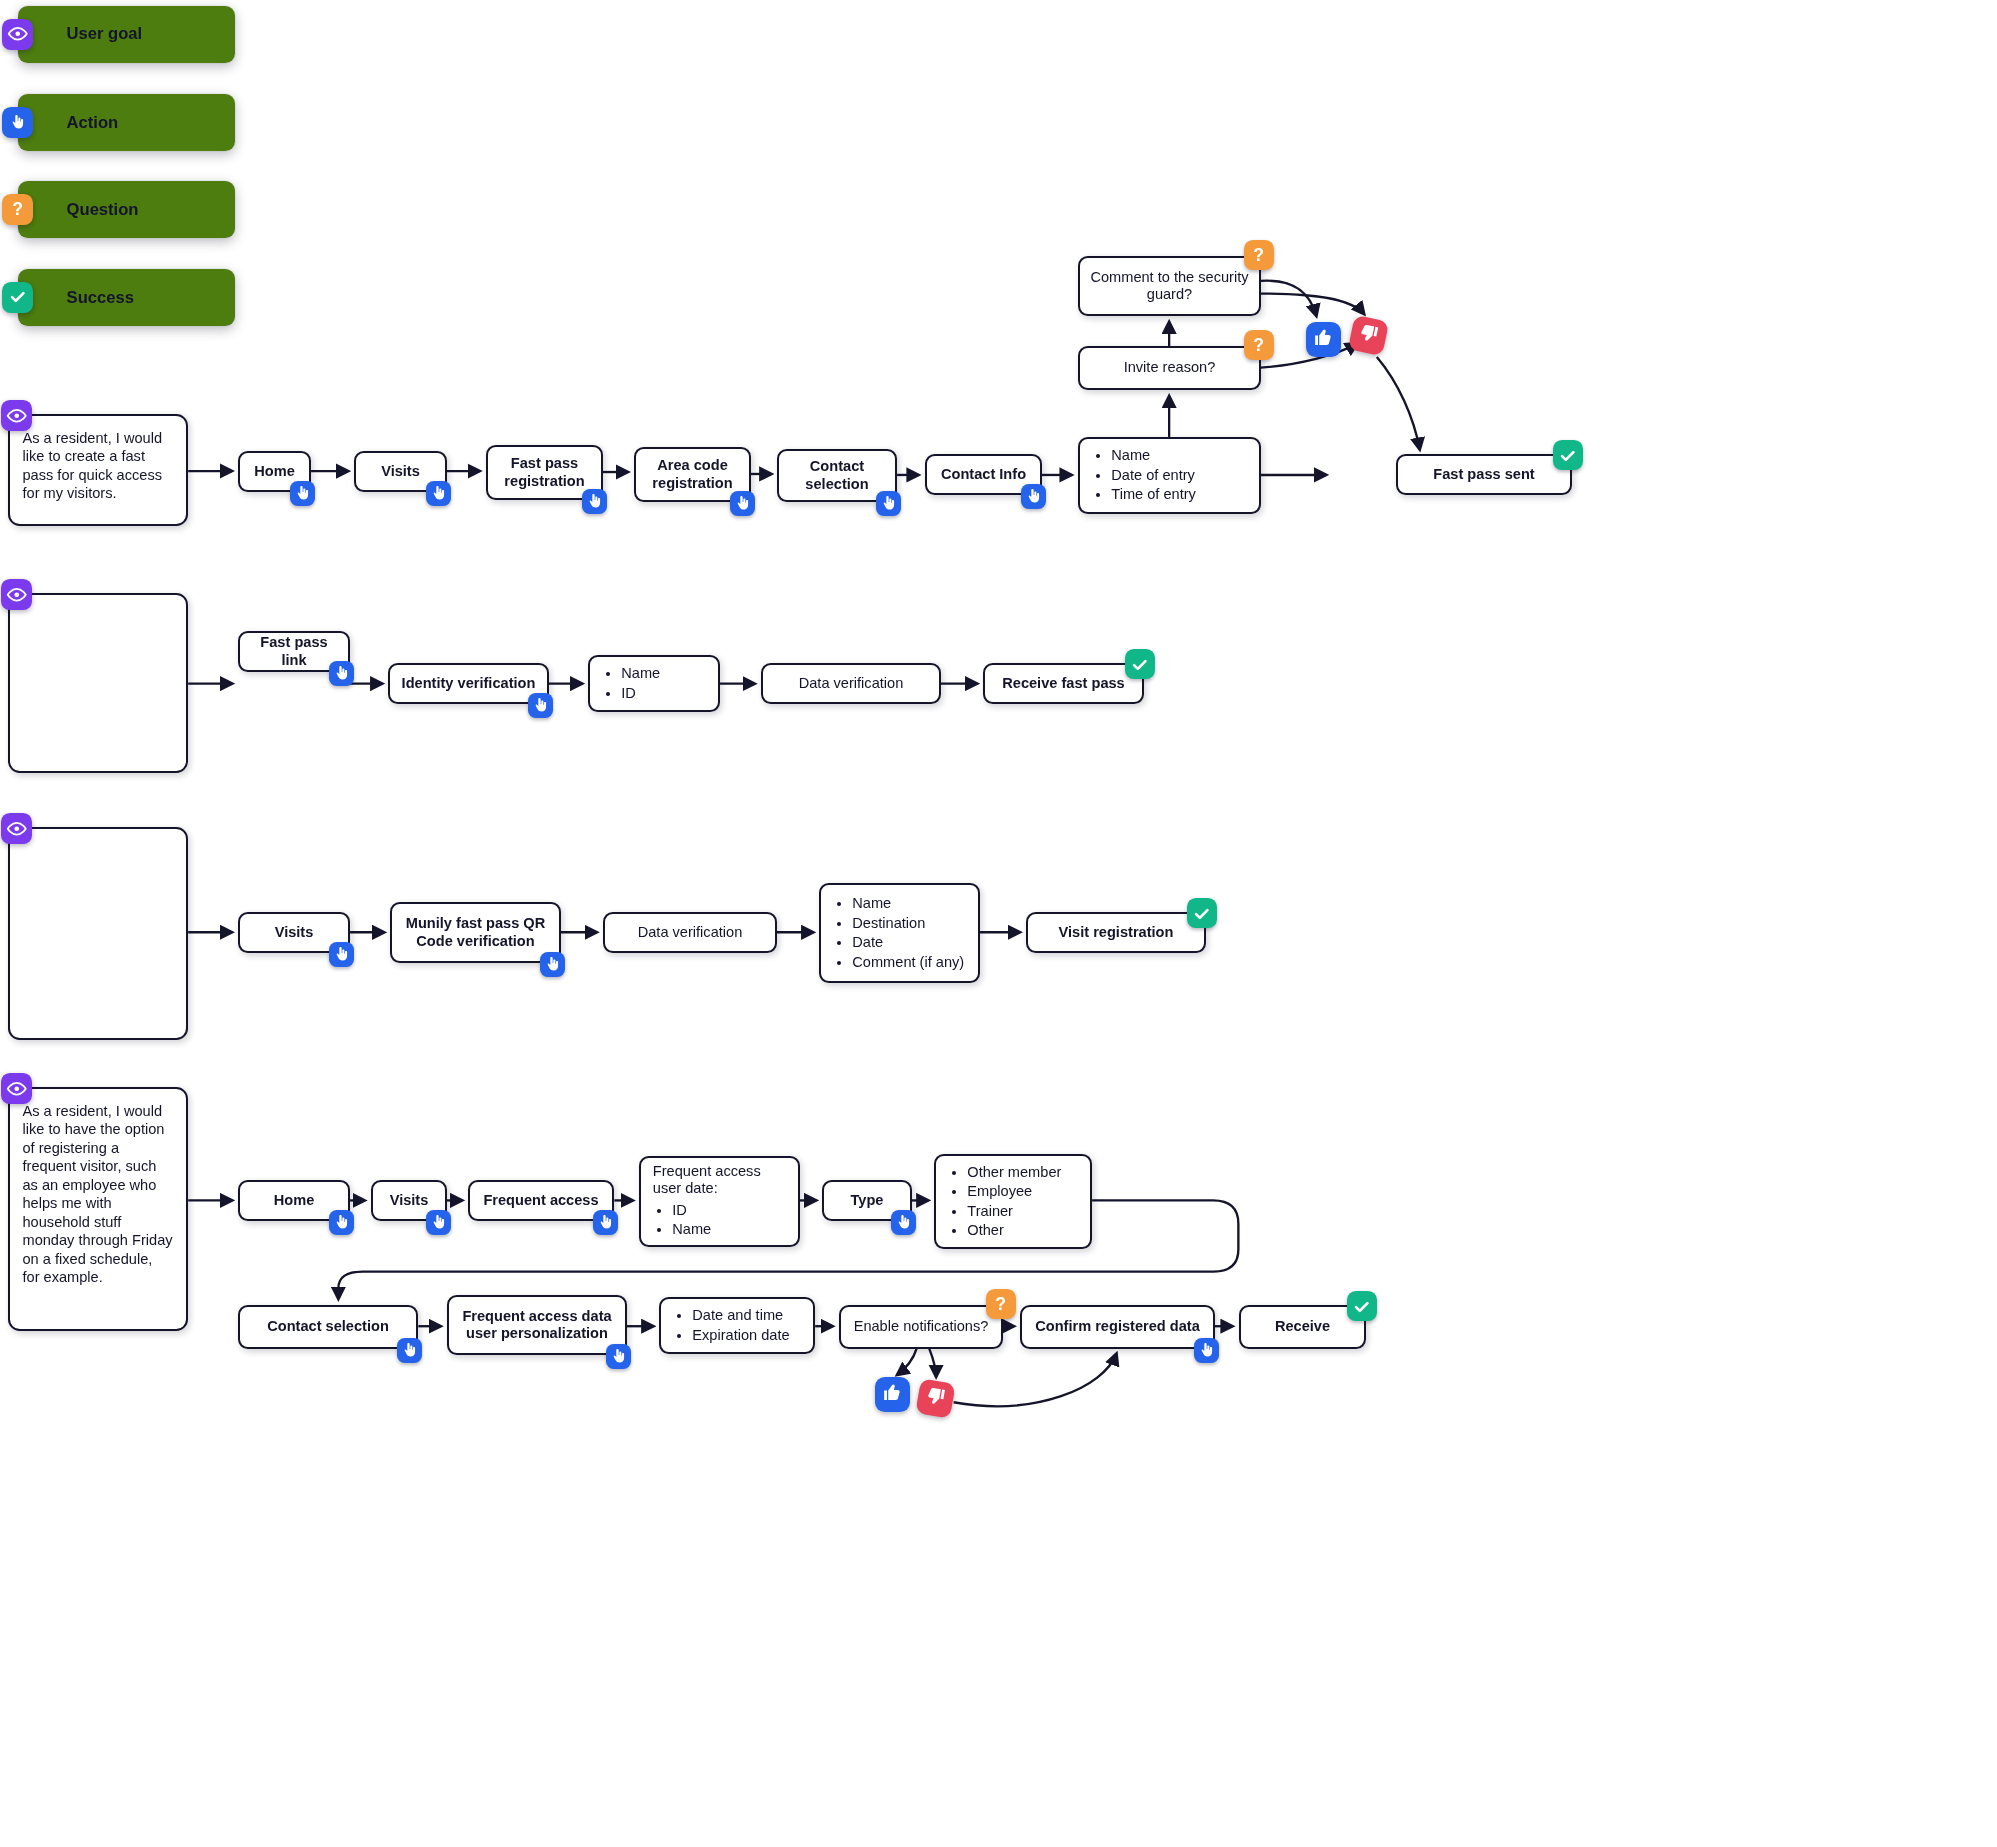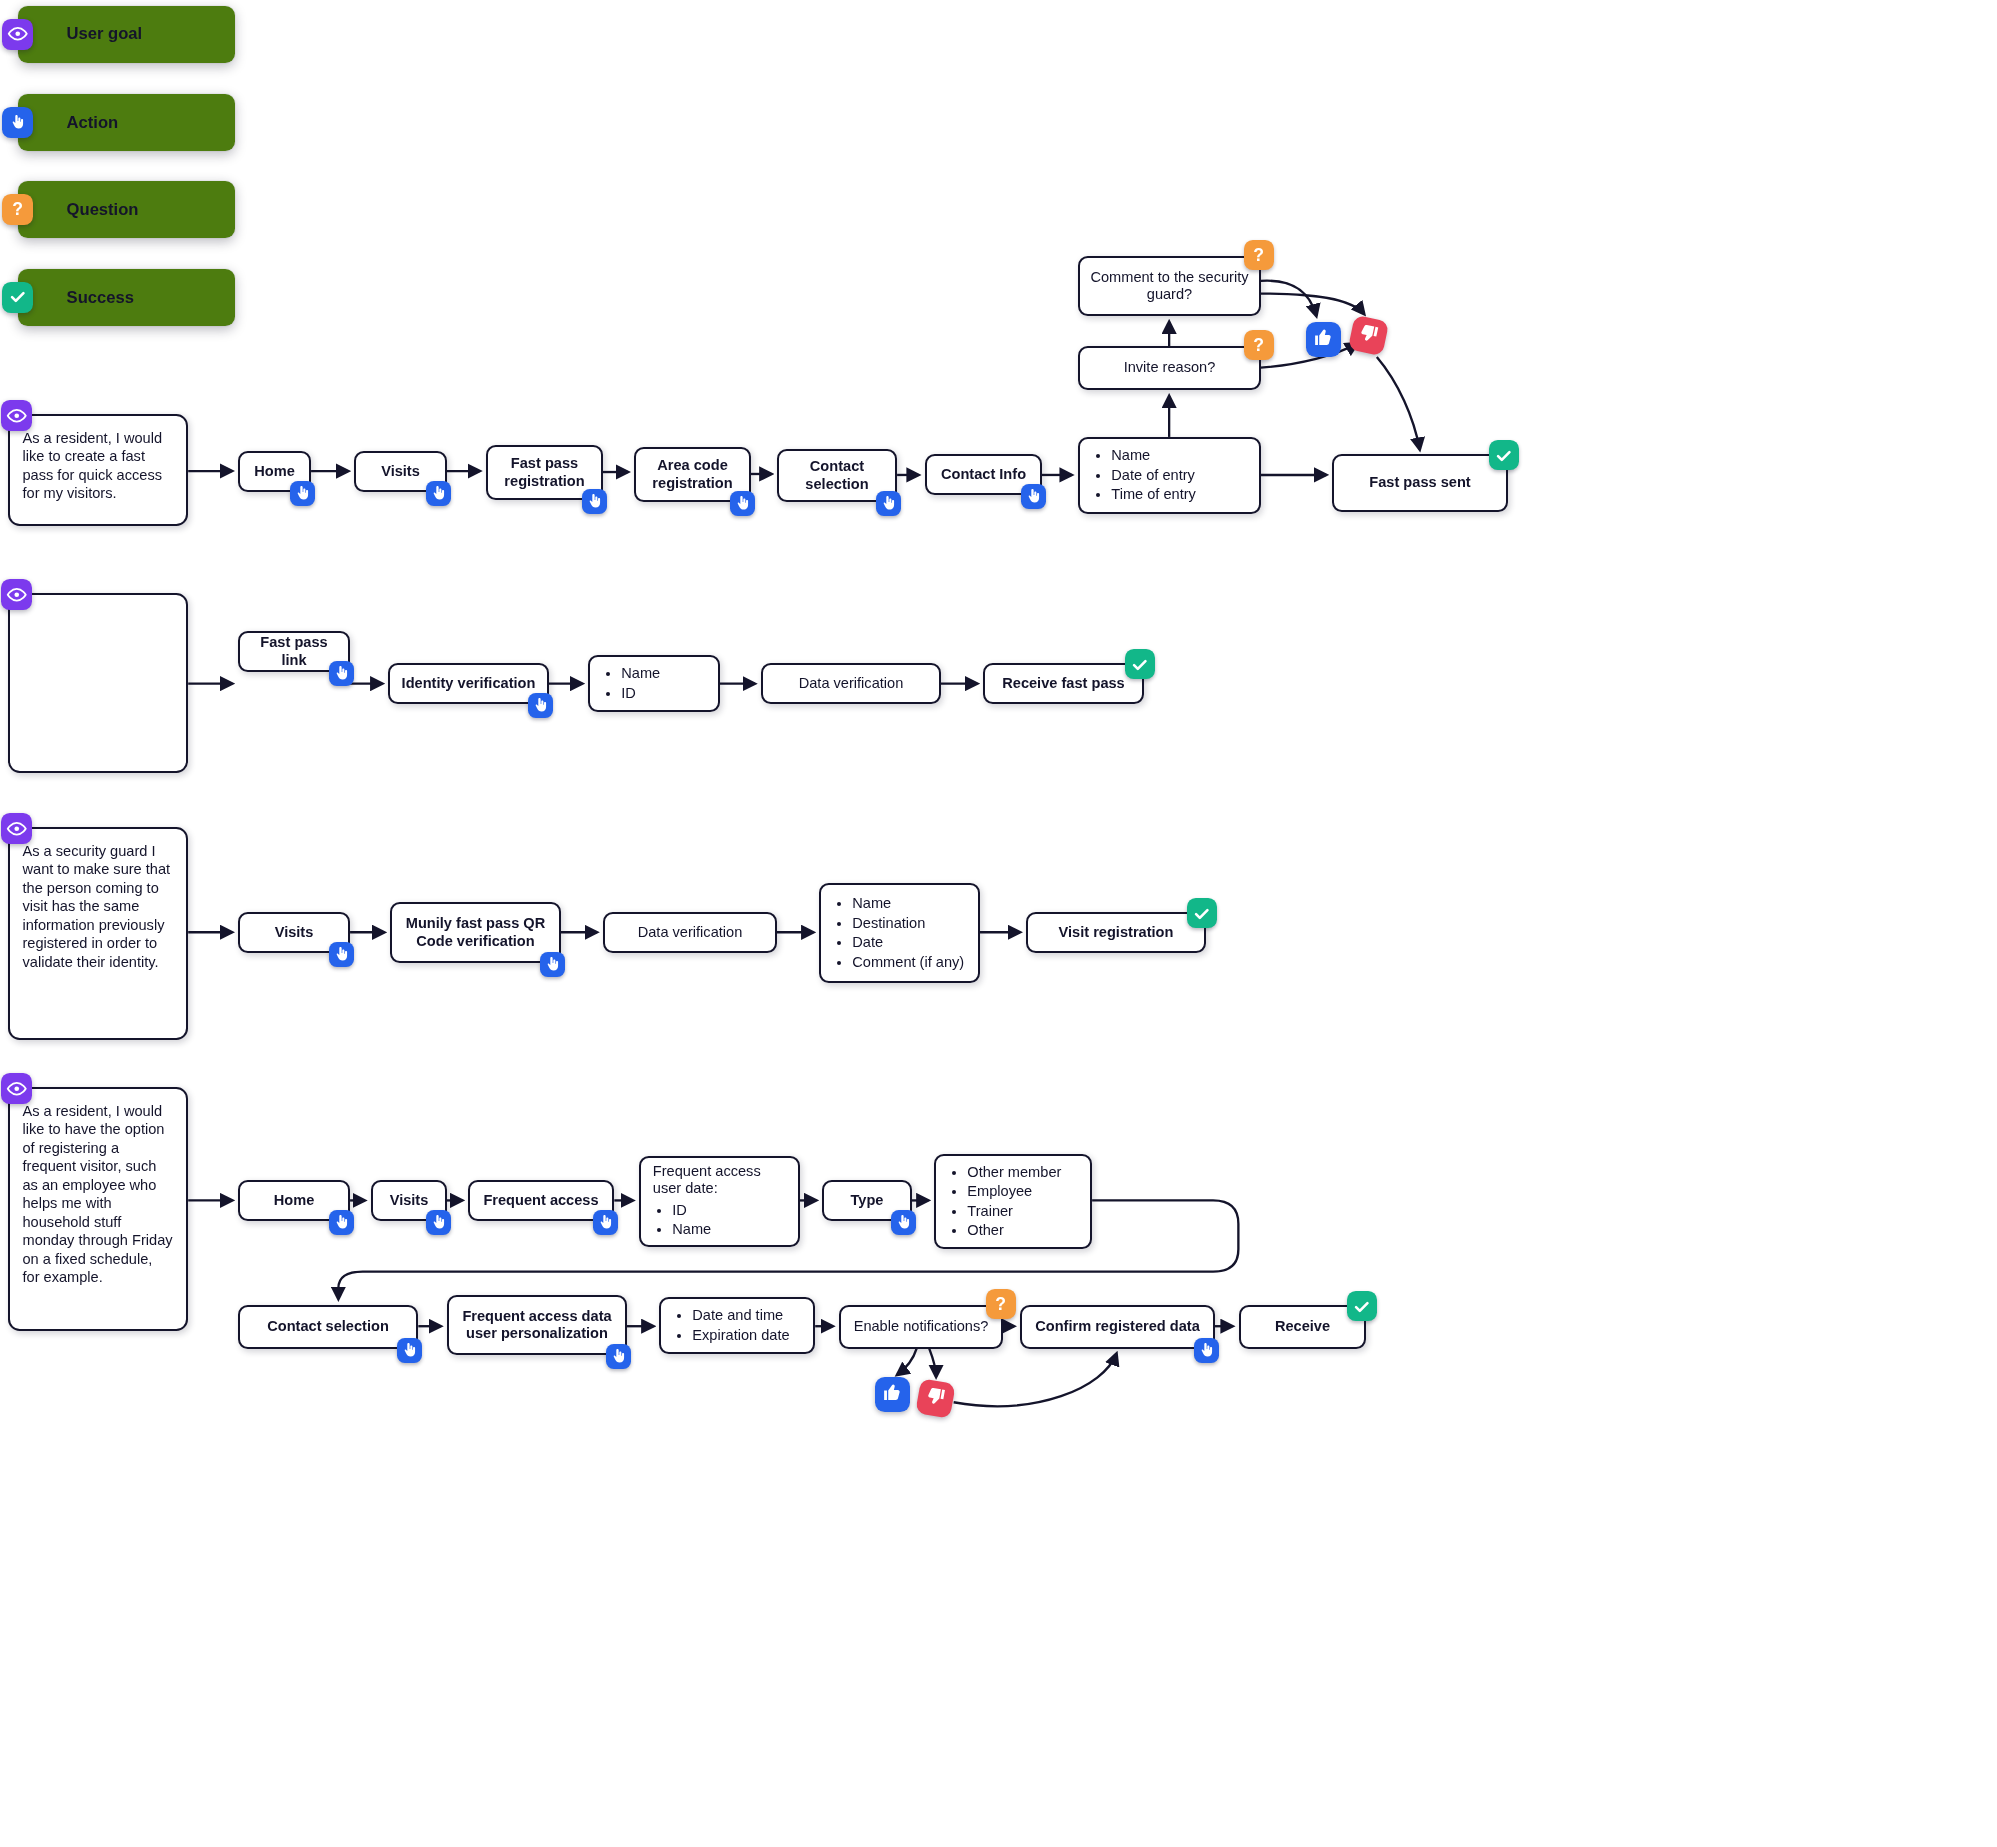--- a/index.html
+++ b/index.html
@@ -257,21 +257,21 @@
       </svg>
     </span>
 </div>
 <div class="node list" style="left:1078px;top:437px;width:183px;height:77px">
   <ul>
     <li>Name</li>
     <li>Date of entry</li>
     <li>Time of entry</li>
   </ul>
 </div>
-<div class="node" style="left:1332px;top:454px;width:176px;height:58px">
+<div class="node" style="left:1396px;top:454px;width:176px;height:41px">
   <span>Fast pass sent</span>
   <span class="badge b-success">
       <svg viewBox="0 0 24 24" width="19.5" height="19.5" fill="none" stroke="#fff" stroke-width="3.2" stroke-linecap="round" stroke-linejoin="round">
         <path d="M5 12.5l4.6 4.6L19 7.5"></path>
       </svg>
     </span>
 </div>
 <div class="node" style="left:1078px;top:346px;width:183px;height:44px;font-weight:400">
   <span>Invite reason?</span>
   <span class="badge b-question">?</span>
@@ -335,21 +335,20 @@
     </span>
 </div>
 
 <div class="node goal" style="left:7.8px;top:827px;width:180px;height:213px">
   <span class="goal-icon">
       <svg viewBox="0 0 24 24" width="21.5" height="21.5" fill="none" stroke="#fff" stroke-width="2">
         <path d="M2 12s3.5-6.5 10-6.5S22 12 22 12s-3.5 6.5-10 6.5S2 12 2 12z"></path>
         <circle cx="12" cy="12" r="2.6" fill="#fff" stroke="none"></circle>
       </svg>
     </span>
-  <span>As a security guard I want to make sure that the person coming to visit has the same information previously registered in order to validate their identity.</span>
 </div>
 <div class="node" style="left:238px;top:912px;width:112px;height:41px">
   <span>Visits</span>
   <span class="badge b-action">
       <svg viewBox="0 0 24 24" width="17.6" height="17.6" fill="#fff">
         <path d="M10.2 2.8c.9 0 1.6.7 1.6 1.6V11h.9V7.4c0-.8.6-1.4 1.4-1.4s1.4.6 1.4 1.4V12h.9V9.5c0-.8.6-1.4 1.4-1.4s1.4.6 1.4 1.4v5c0 3.9-2.3 6.7-6.1 6.7-3.1 0-4.7-1.5-6-4.1l-2-4c-.5-1 .8-1.9 1.6-1.2l1.9 1.7V4.4c0-.9.7-1.6 1.6-1.6z"></path>
       </svg>
     </span>
 </div>
 <div class="node" style="left:390px;top:902px;width:171px;height:61px">

